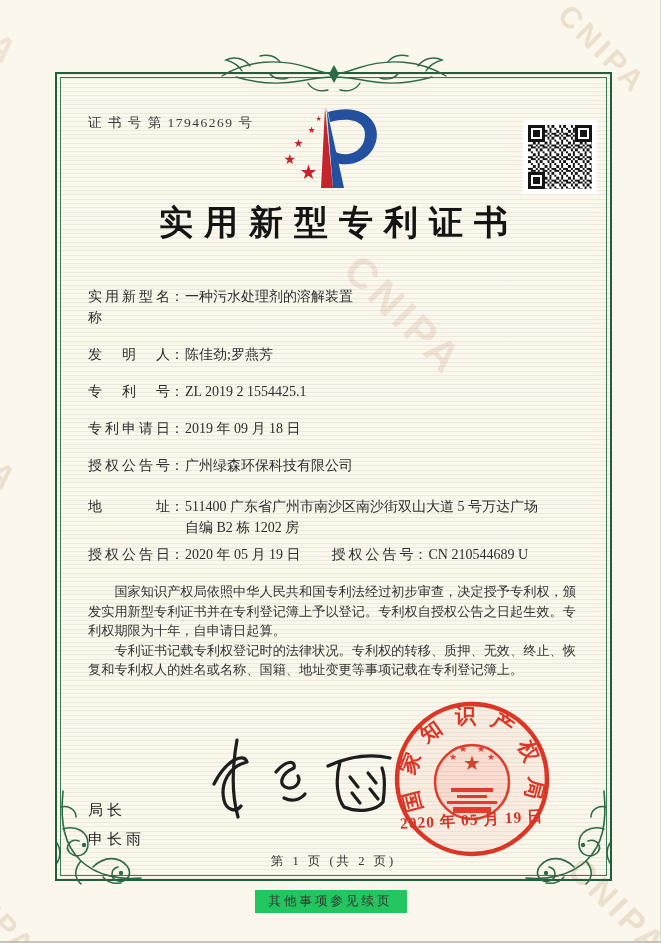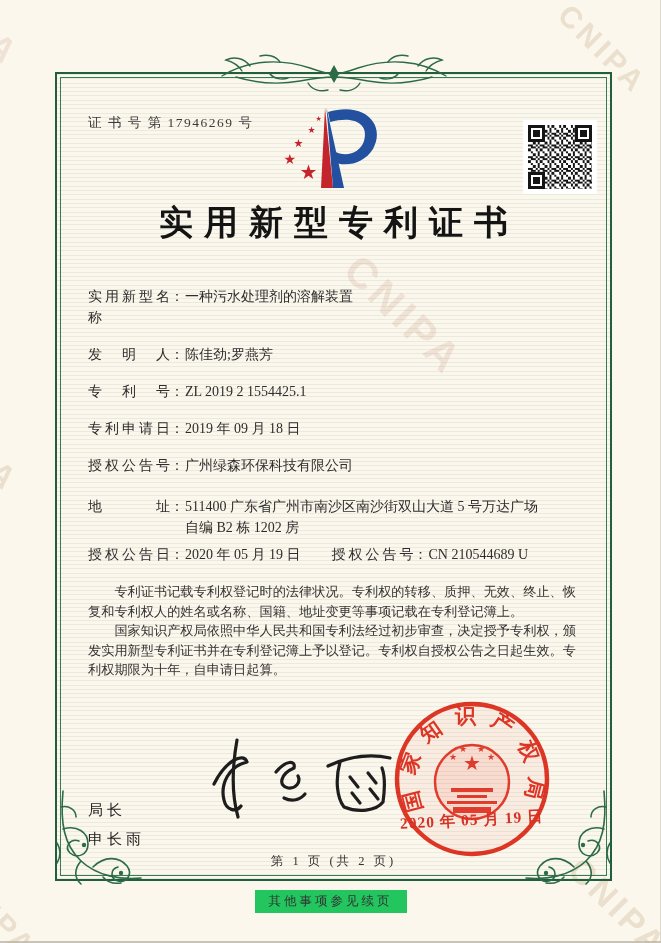--- a/index.html
+++ b/index.html
@@ -201,22 +201,22 @@
           <span class="colon">：</span>
         <span>2020 年 05 月 19 日</span>
         <span class="grant-group2">
           <span class="lbl">授权公告号</span>
             <span class="colon">：</span>
           <span>CN 210544689 U</span>
         </span>
       </div>
 
       <div class="paras">
+        <p>国家知识产权局依照中华人民共和国专利法经过初步审查，决定授予专利权，颁发实用新型专利证书并在专利登记簿上予以登记。专利权自授权公告之日起生效。专利权期限为十年，自申请日起算。</p>
         <p>专利证书记载专利权登记时的法律状况。专利权的转移、质押、无效、终止、恢复和专利权人的姓名或名称、国籍、地址变更等事项记载在专利登记簿上。</p>
-        <p>国家知识产权局依照中华人民共和国专利法经过初步审查，决定授予专利权，颁发实用新型专利证书并在专利登记簿上予以登记。专利权自授权公告之日起生效。专利权期限为十年，自申请日起算。</p>
       </div>
     </div>
 
     <div class="officer">
       <div>局长</div>
       <div>申长雨</div>
     </div>
 
     <svg class="sig" width="216" height="92" viewBox="0 0 216 92">
       <g stroke="#1d1d1d" stroke-width="3.2" fill="none" stroke-linecap="round" stroke-linejoin="round">

